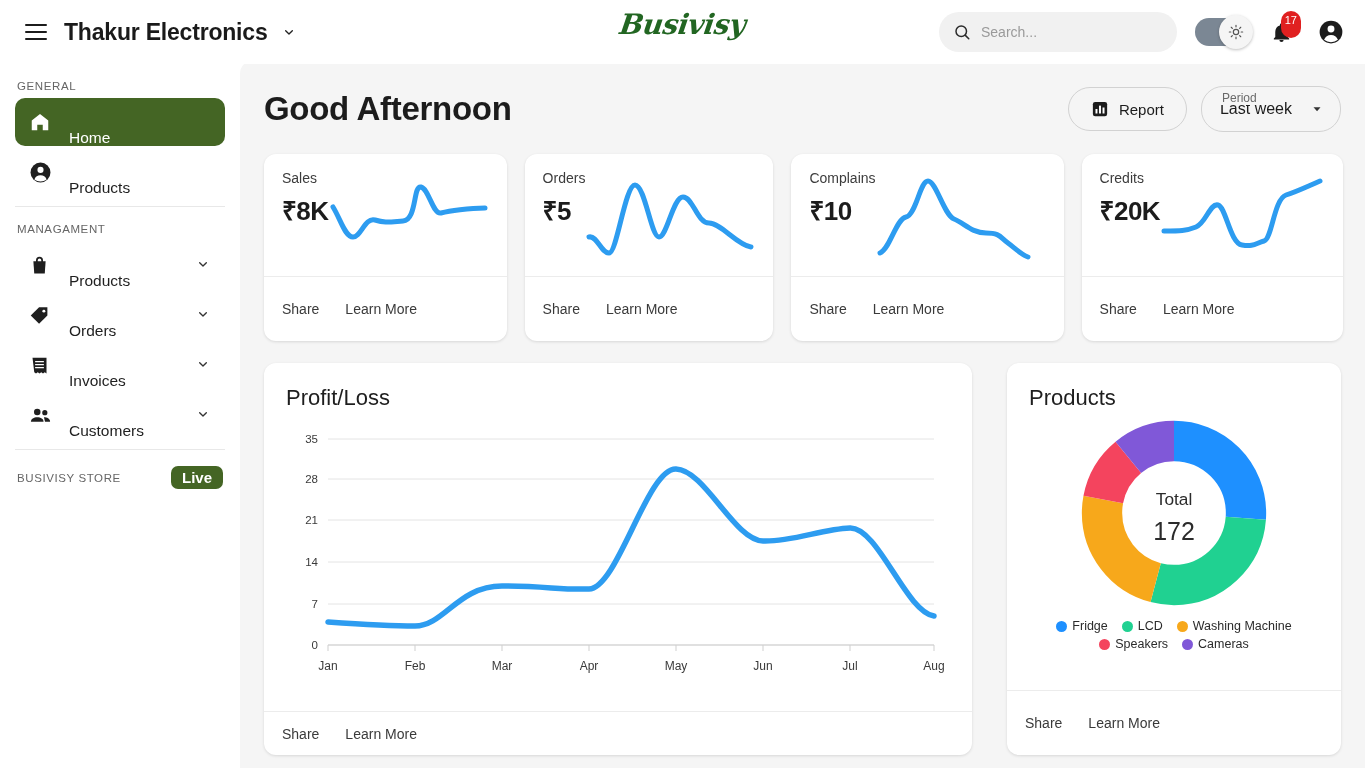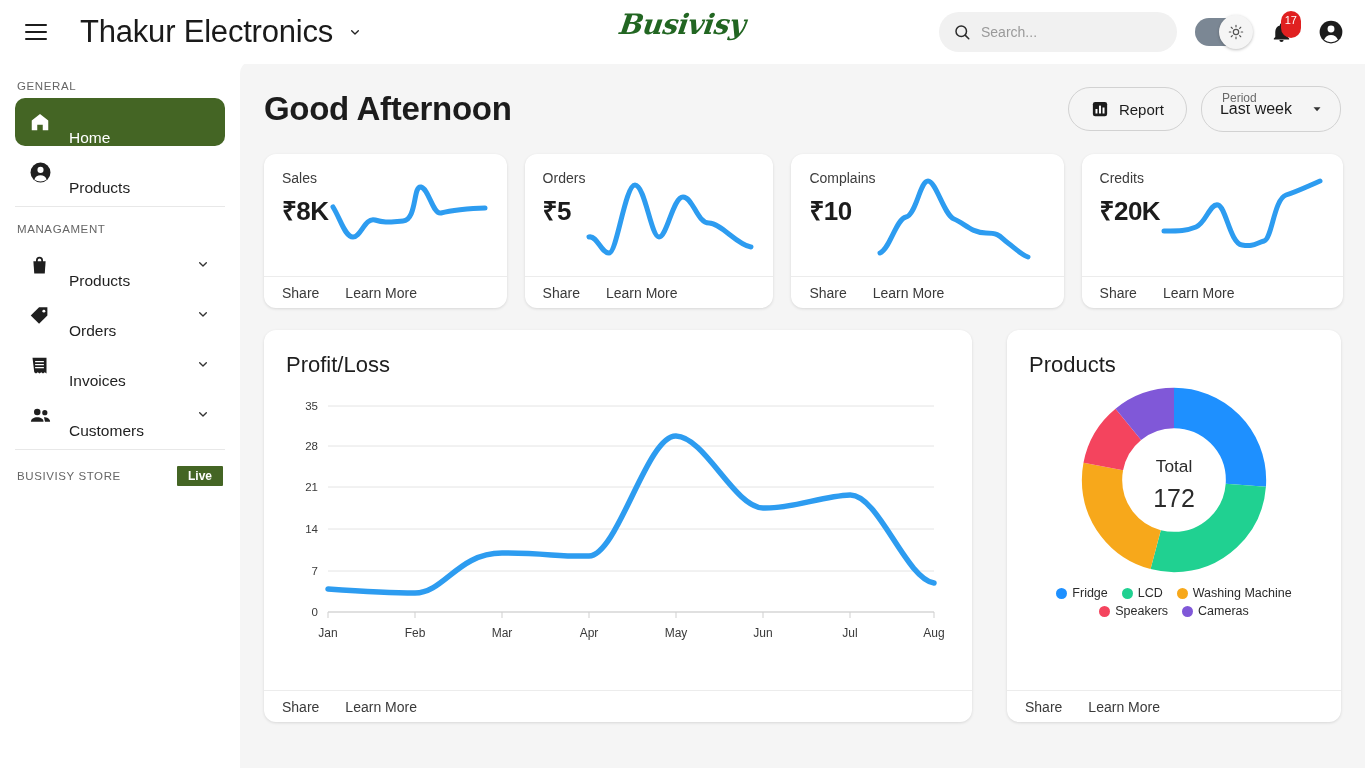--- a/index.html
+++ b/index.html
@@ -19,22 +19,22 @@
     display: flex; align-items: center;
     z-index: 10;
   }
   .hamburger {
     width: 44px; height: 44px; margin-left: 14px;
     display: flex; flex-direction: column; justify-content: center;
     align-items: center; gap: 5px; cursor: pointer; border-radius: 50%;
   }
   .hamburger span { display:block; width: 22px; height: 2px; background: #1c1c1c; border-radius: 1px;}
   .brandname {
-    margin-left: 22px;
-    font-size: 31px; font-weight: normal; letter-spacing: -0.2px;
+    margin-left: 6px;
+    font-size: 23px; font-weight: bold; letter-spacing: -0.2px;
     color: #1a1a1a;
   }
   .brand-caret { margin-left: 14px; color: #222; font-size: 15px; display:inline-block; }
   .brand-wrap { display:flex; align-items:center; cursor:pointer; }
 
   .logo {
     position: absolute; left: 0; right: 0; top: 8px;
     text-align: center; pointer-events: none;
   }
   .logo span {
@@ -104,22 +104,22 @@
   .navitem .chev { color: #333; font-size: 13px; }
   .navitem.active { background: #446524; color: #fff; }
   .navitem.active .ic { color: #fff; }
   .divider { height: 1px; background: #e8e8e8; margin: 10px 0 0; }
   .storerow {
     display: flex; align-items: center; justify-content: space-between;
     margin-top: 16px; padding: 0 2px;
   }
   .storerow .nm { font-size: 11.5px; color: #666; letter-spacing: .6px; }
   .livebadge {
-    background: #446524; color: #fff; font-size: 12px; font-weight: bold;
-    border-radius: 1px; padding: 3px 11px;
+    background: #446524; color: #fff; font-size: 15px; font-weight: bold;
+    border-radius: 7px; padding: 3px 11px;
   }
 
   
   .main {
     position: absolute; top: 60px; left: 240px;
     width: 1125px; height: 708px;
     background: #f5f5f5;
     border-top-left-radius: 14px;
     padding: 26px 24px 0 24px;
     overflow: hidden;
@@ -154,21 +154,21 @@
   .card {
     background: #fff; border-radius: 12px;
     box-shadow: 0 1px 3px rgba(0,0,0,.12);
   }
   .statbody { padding: 16px 18px 6px; height: 122px; display: flex; }
   .statcol { display: flex; flex-direction: column; }
   .stattitle { font-size: 14px; color: #3c3c3c; }
   .statval { font-size: 26px; font-weight: bold; margin-top: 6px; letter-spacing: -.5px;}
   .sparkwrap { flex: 1; display:flex; align-items:center; justify-content:flex-end; }
   .cardfoot {
-    border-top: 1px solid #ececec; height: 32px;
+    border-top: 1px solid #ececec; height: 65px;
     display: flex; align-items: center; gap: 26px; padding: 0 18px;
   }
   .cardfoot a { font-size: 14px; color: #3a3a3a; text-decoration: none; cursor: pointer; }
 
   .lowergrid {
     display: grid; grid-template-columns: 708px 1fr;
     gap: 35px; margin-top: 22px;
   }
   .bigcard { background: #fff; border-radius: 12px; box-shadow: 0 1px 3px rgba(0,0,0,.12);
      display:flex; flex-direction:column; height: 392px; }

